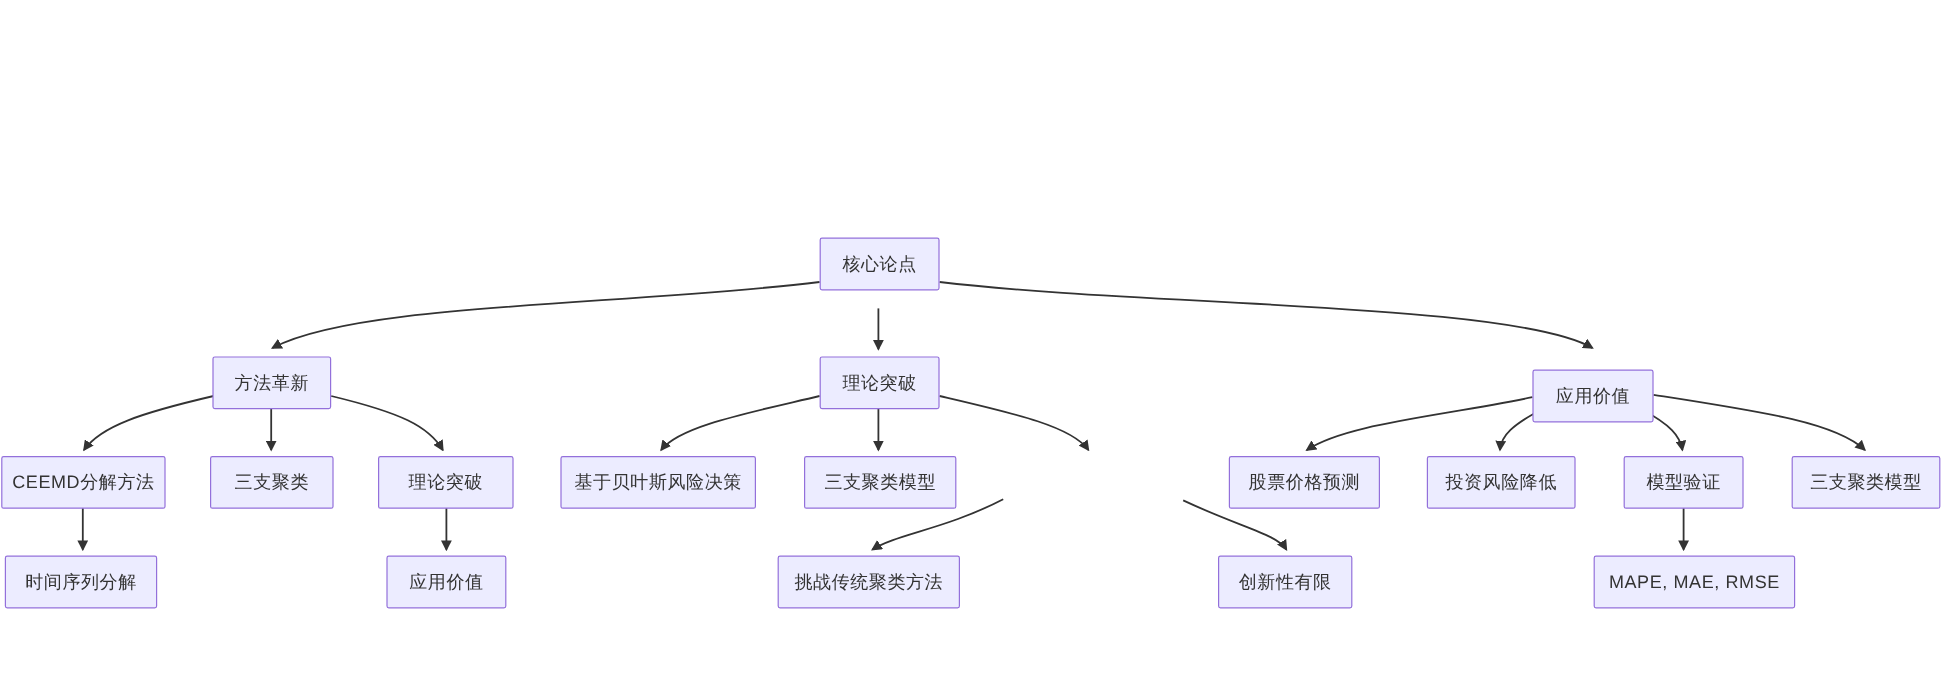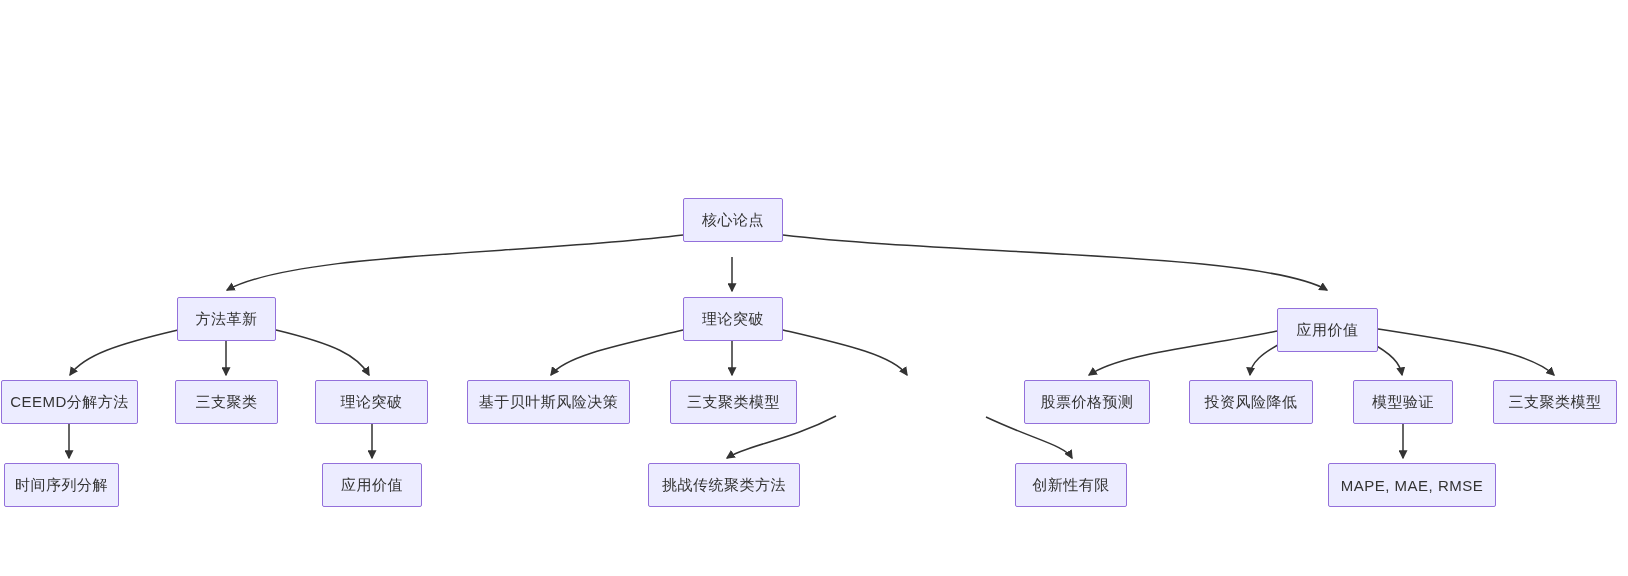--- a/index.html
+++ b/index.html
@@ -86,19 +86,19 @@
   <div class="node" style="left:1px; top:380px; width:137px;">CEEMD分解方法</div>
   <div class="node" style="left:175px; top:380px; width:103px;">三支聚类</div>
   <div class="node" style="left:315px; top:380px; width:113px;">理论突破</div>
   <div class="node" style="left:467px; top:380px; width:163px;">基于贝叶斯风险决策</div>
   <div class="node" style="left:670px; top:380px; width:127px;">三支聚类模型</div>
   <div class="node" style="left:1024px; top:380px; width:126px;">股票价格预测</div>
   <div class="node" style="left:1189px; top:380px; width:124px;">投资风险降低</div>
   <div class="node" style="left:1353px; top:380px; width:100px;">模型验证</div>
   <div class="node" style="left:1493px; top:380px; width:124px;">三支聚类模型</div>
 
-  <div class="node" style="left:4px; top:463px; width:115px;">时间序列分解</div>
+  <div class="node" style="left:4px; top:463px; width:127px;">时间序列分解</div>
   <div class="node" style="left:322px; top:463px; width:100px;">应用价值</div>
   <div class="node" style="left:648px; top:463px; width:152px;">挑战传统聚类方法</div>
   <div class="node" style="left:1015px; top:463px; width:112px;">创新性有限</div>
   <div class="node" style="left:1328px; top:463px; width:168px;">MAPE, MAE, RMSE</div>
 
 </div>
 
 </body></html>

